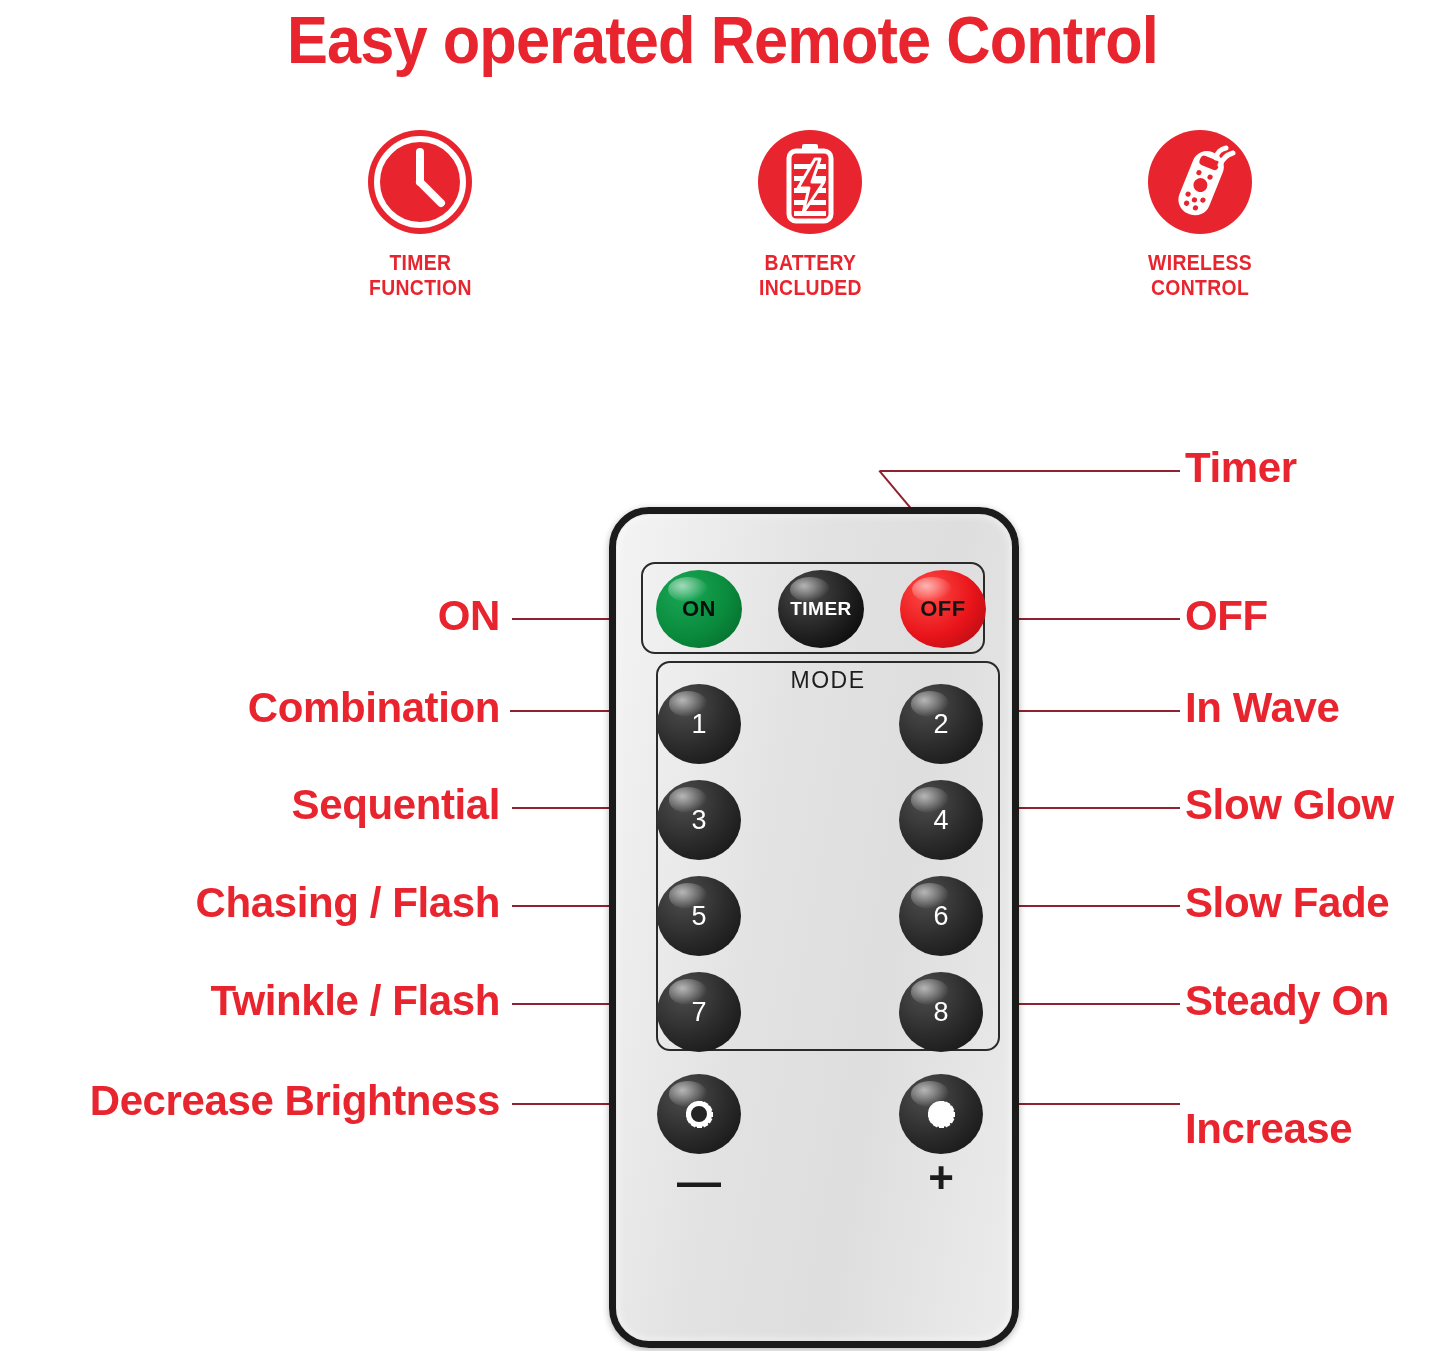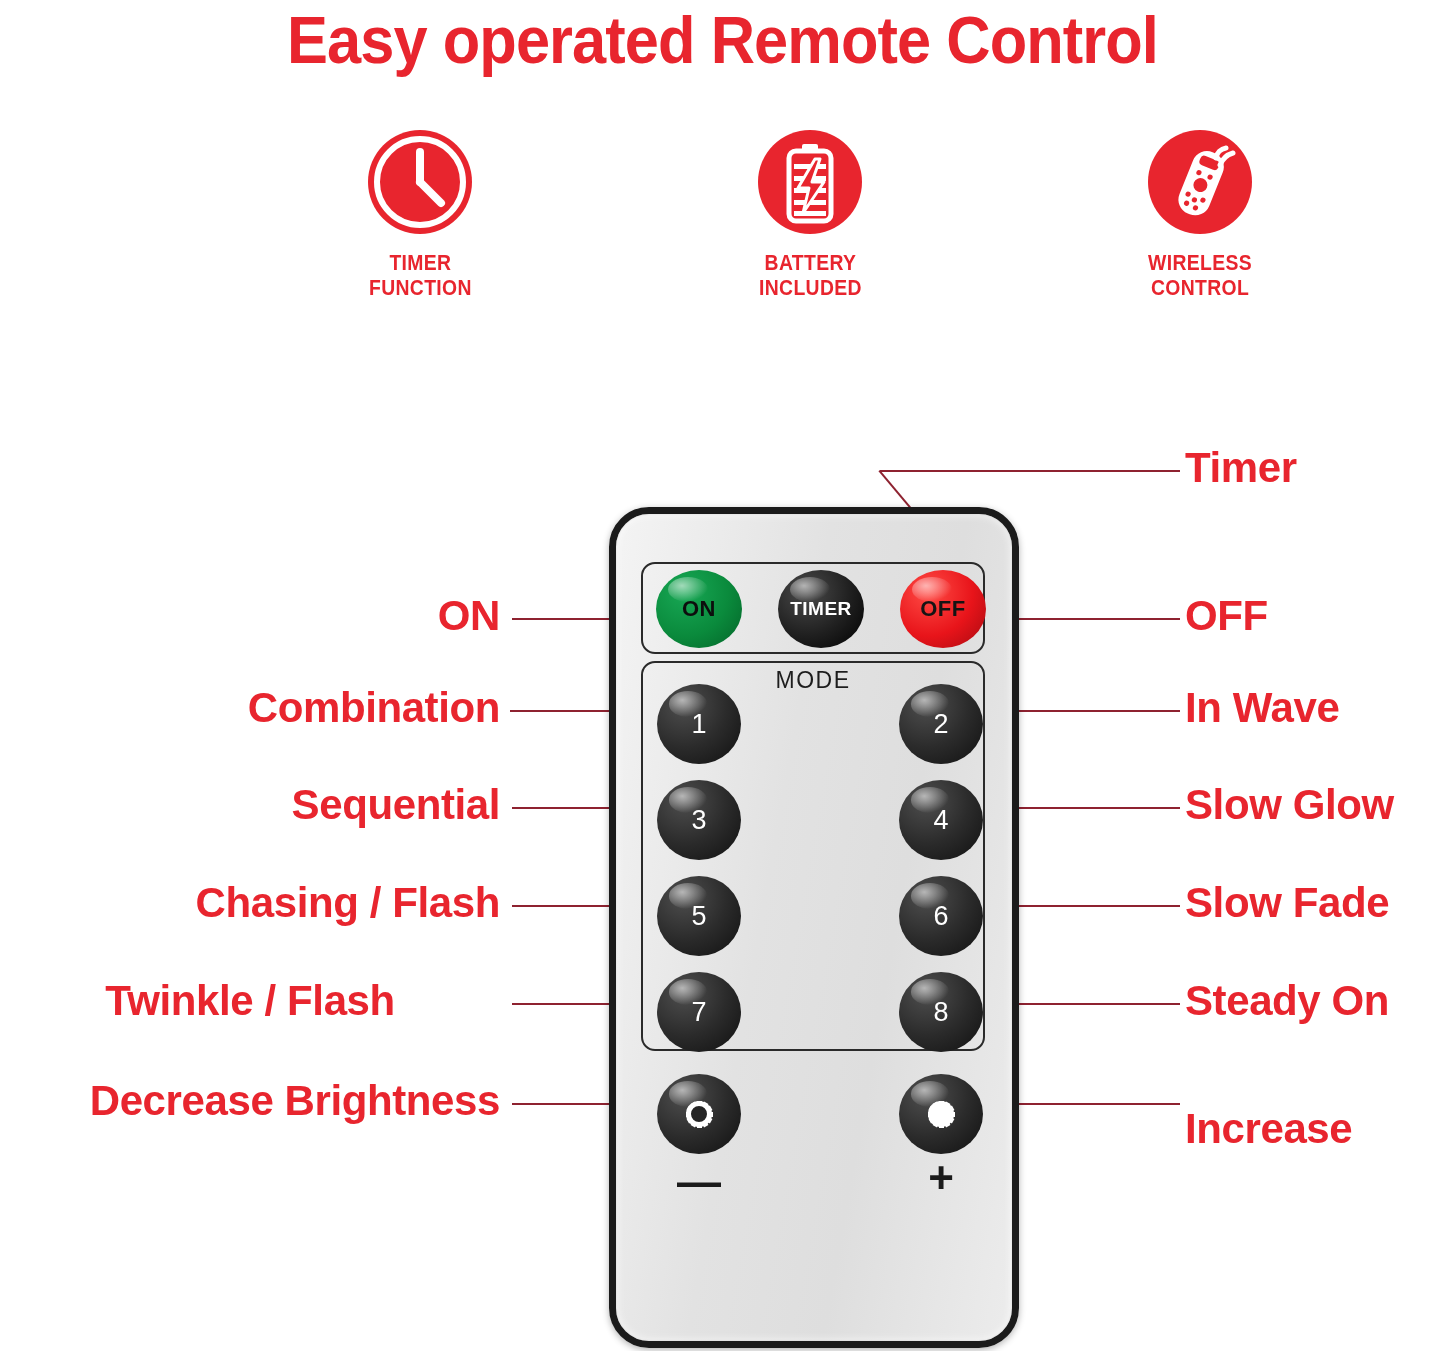--- a/index.html
+++ b/index.html
@@ -86,21 +86,21 @@
     pointer-events:none;
   }
 
   .panel {
     position: absolute;
     border: 2px solid #2a2a2a;
     border-radius: 14px;
     box-sizing: border-box;
   }
   #panel-power { left: 25px; top: 48px;  width: 344px; height: 92px; }
-  #panel-mode  { left: 25px; top: 147px; width: 344px; height: 390px; }
+  #panel-mode  { left: 40px; top: 147px; width: 344px; height: 390px; }
   #panel-dim   { left: 25px; top: 543px; width: 344px; height: 152px; }
 
   .section-label {
     position: absolute;
     width: 100%;
     text-align: center;
     color: #1d1d1d;
     font-size: 23px;
     letter-spacing: 1.5px;
     top: 4px;
@@ -339,21 +339,21 @@
 
   <div class="dim-sign" id="sign-minus">—</div>
   <div class="dim-sign" id="sign-plus">+</div>
 
 </div>
 
 <div class="callout callout-left" style="left:0; top:594px;  width:500px;">ON</div>
 <div class="callout callout-left" style="left:0; top:686px;  width:500px;">Combination</div>
 <div class="callout callout-left" style="left:0; top:783px;  width:500px;">Sequential</div>
 <div class="callout callout-left" style="left:0; top:881px;  width:500px;">Chasing / Flash</div>
-<div class="callout callout-left" style="left:0; top:979px;  width:500px;text-align:center;">Twinkle / Flash</div>
+<div class="callout callout-left" style="left:0; top:979px;  width:500px;">Twinkle / Flash</div>
 <div class="callout callout-left" style="left:0; top:1079px; width:500px;">Decrease Brightness</div>
 
 <div class="callout callout-right" style="left:1185px; top:446px;">Timer</div>
 <div class="callout callout-right" style="left:1185px; top:594px;">OFF</div>
 <div class="callout callout-right" style="left:1185px; top:686px;">In Wave</div>
 <div class="callout callout-right" style="left:1185px; top:783px;">Slow Glow</div>
 <div class="callout callout-right" style="left:1185px; top:881px;">Slow Fade</div>
 <div class="callout callout-right" style="left:1185px; top:979px;">Steady On</div>
 <div class="callout callout-right" style="left:1185px; top:1079px;margin-top:28px;">Increase</div>
 

